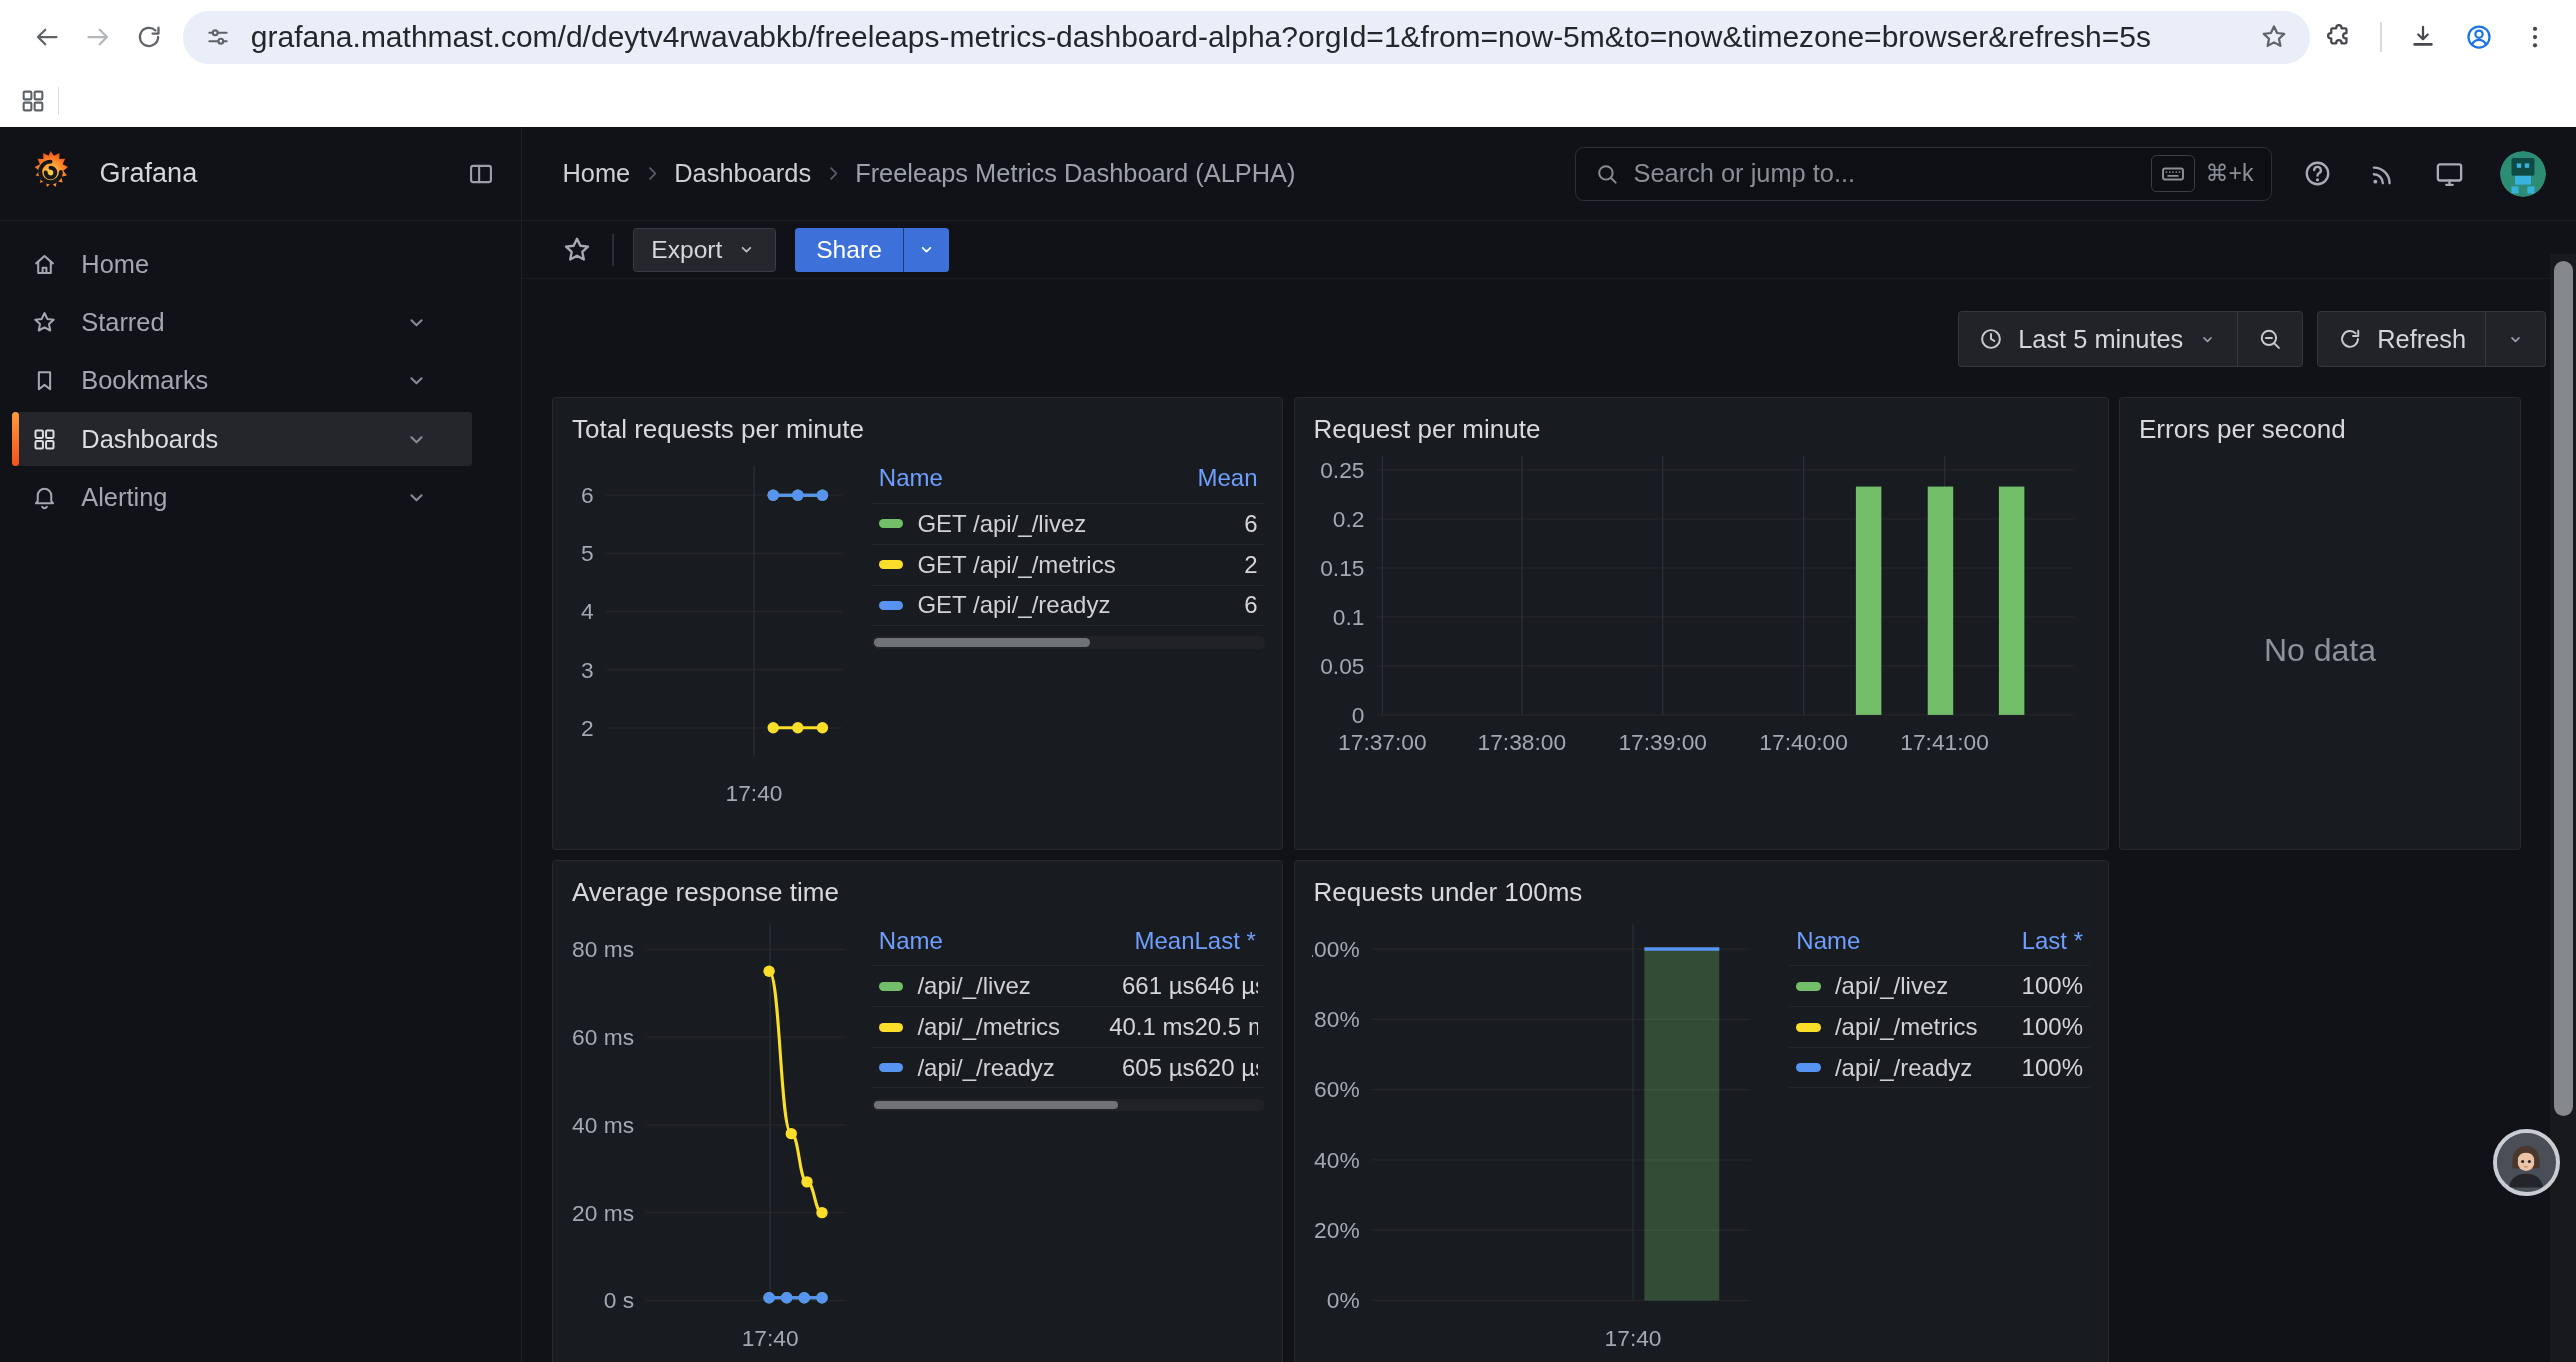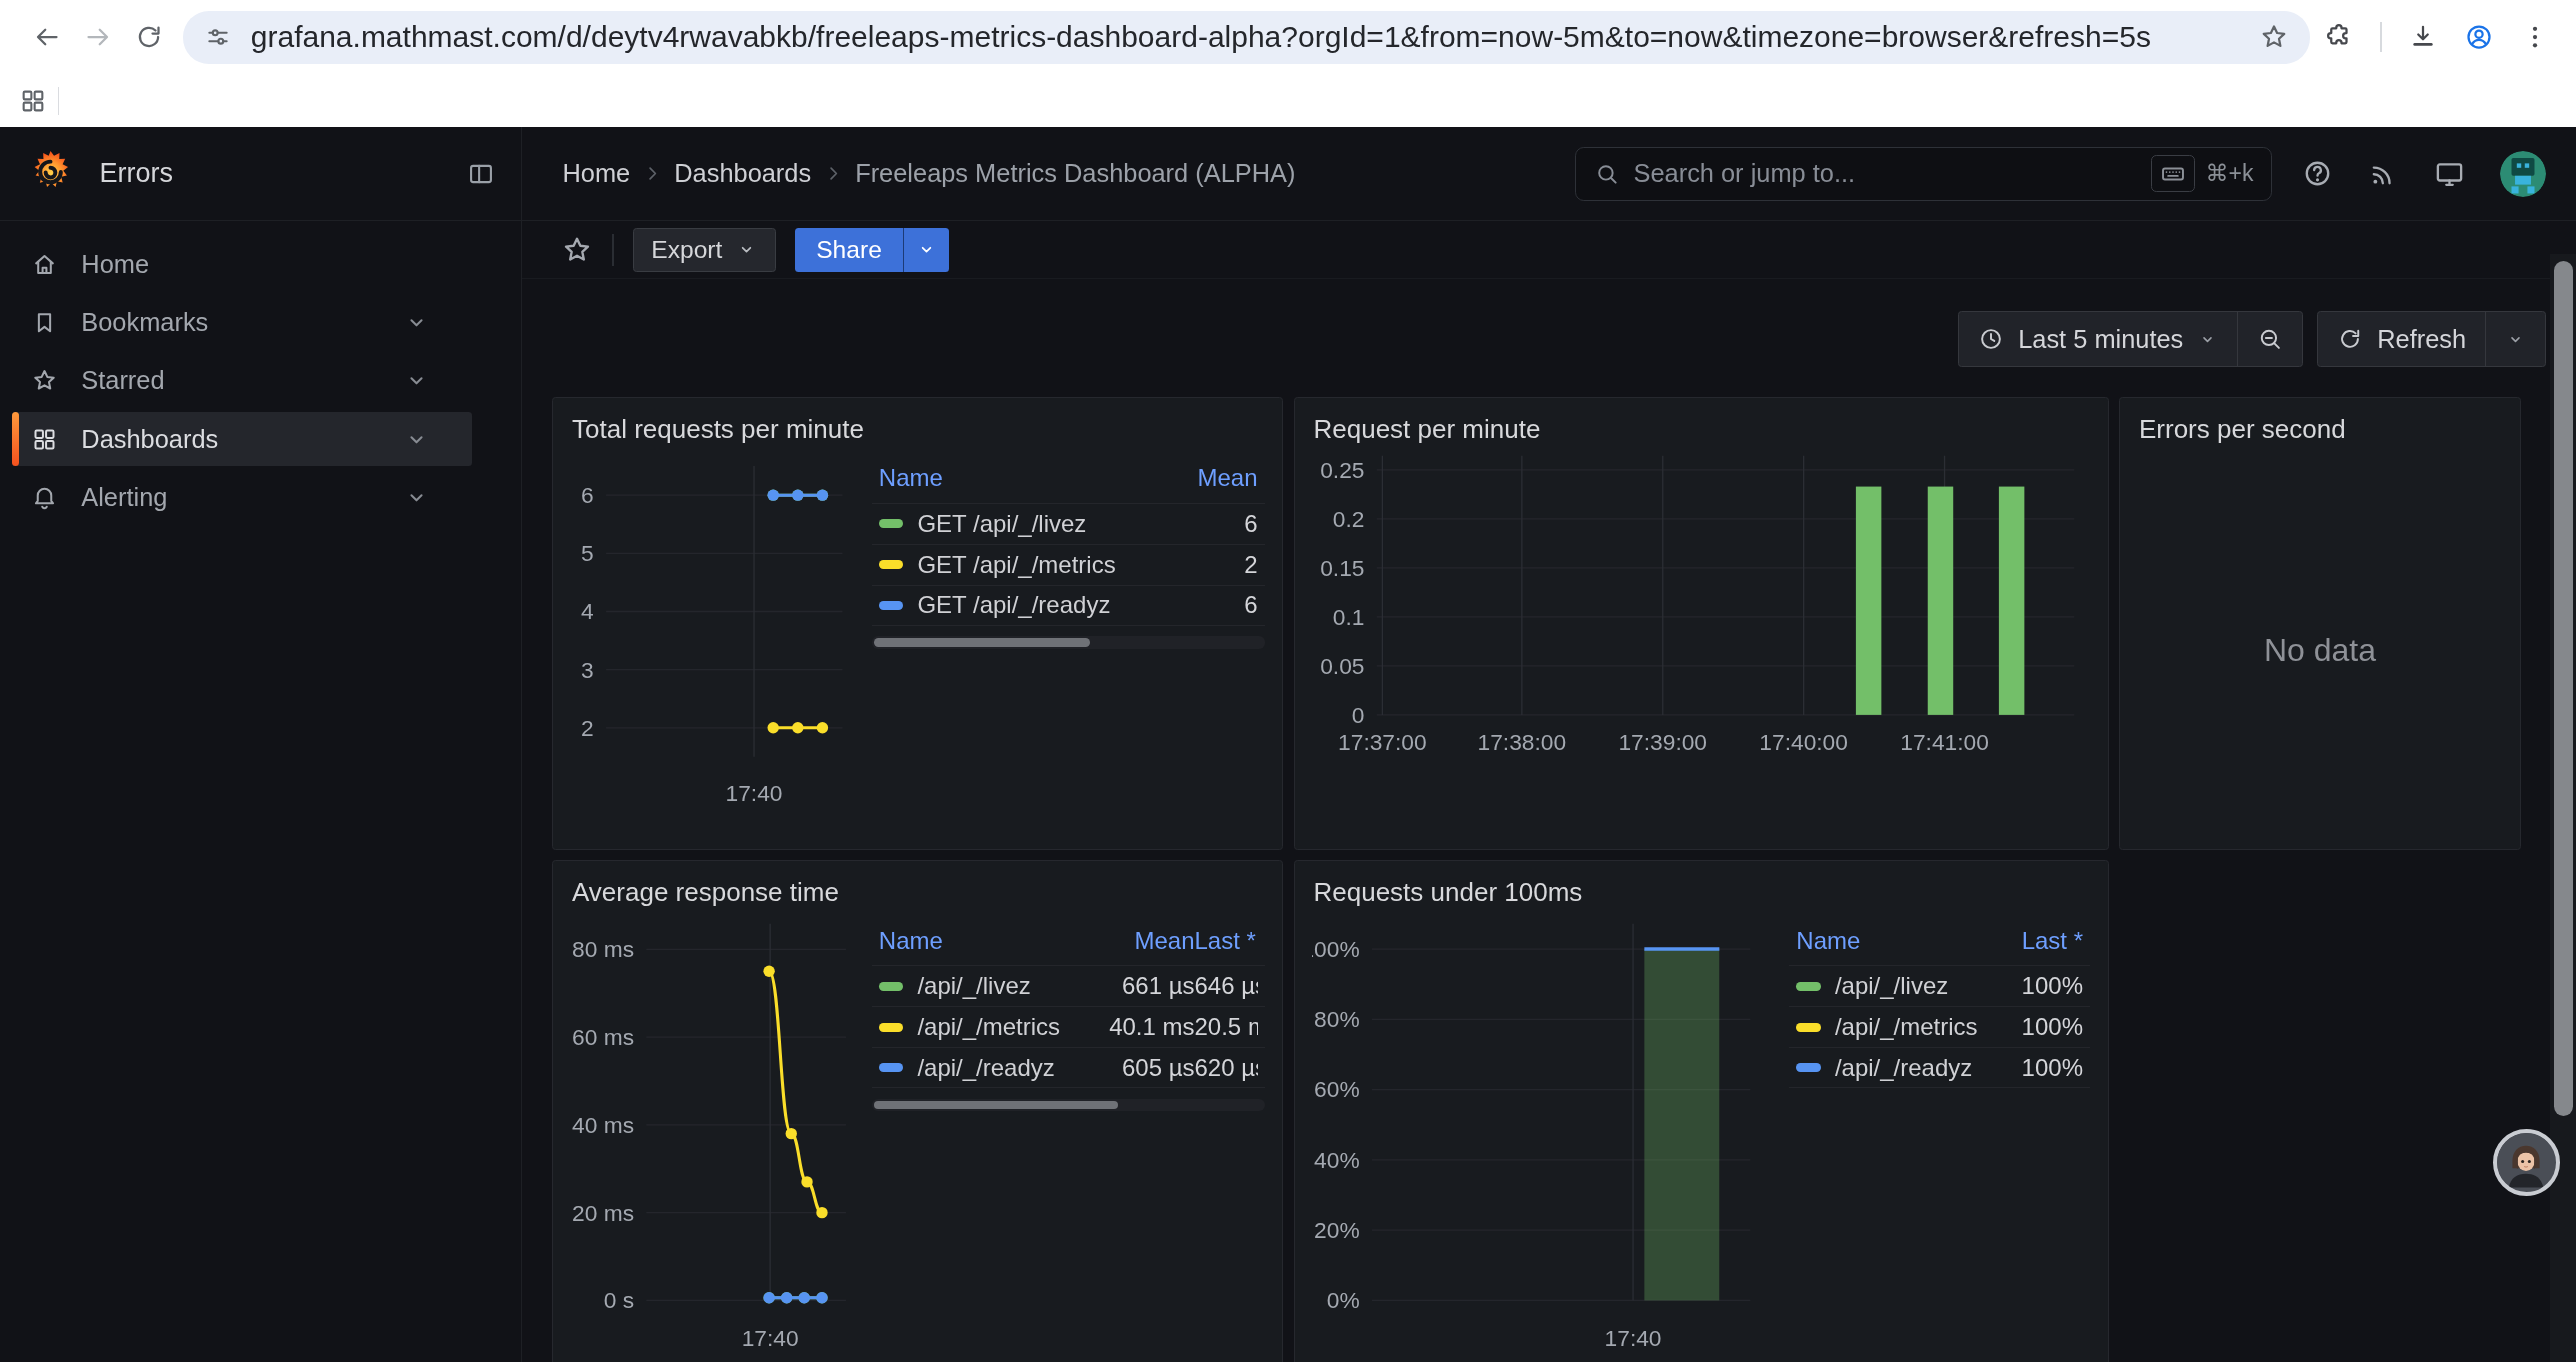--- a/index.html
+++ b/index.html
@@ -216,21 +216,21 @@
             <radialGradient id="lg" cx="50%" cy="62%" r="68%">
           <stop offset="0%" stop-color="#ffd24a"></stop>
               <stop offset="45%" stop-color="#ff9830"></stop>
               <stop offset="100%" stop-color="#f23a13"></stop>
         </radialGradient>
           </defs>
         <path d="M32 2.5l4.6 6.2 7.2-3.5-.4 7.9 7.8-.3-3.4 7.1 7.1 3.5-6.2 4.9 4.8 6.3-7.6 1.6 2 7.7-7.6-1.9-1.6 7.7-5.7-5.5-5.5 5.5-1.8-7.7-7.6 2 2.1-7.8-7.7-1.6 4.9-6.2-6.2-5 7.1-3.4-3.3-7.2 7.8.4-.4-7.9 7.2 3.6z" fill="url(#lg)"></path>
         <path d="M32 16.5a13.5 13.5 0 1 0 13.5 13.5" fill="none" stroke="#15171b" stroke-width="5.2" stroke-linecap="round"></path>
         <path d="M32 24.5a6.3 6.3 0 1 1-6.3 6.3" fill="none" stroke="#15171b" stroke-width="5.2" stroke-linecap="round"></path>
       </svg>
-      <span class="brand-name">Errors</span>
+      <span class="brand-name">Grafana</span>
       <span class="iw collapse-btn">
           <svg class="ic" viewBox="0 0 24 24">
             <g fill="none" stroke="currentColor" stroke-width="1.8" stroke-linecap="round" stroke-linejoin="round">
               <rect x="3.5" y="5" width="17" height="14" rx="1.8"></rect>
               <path d="M10.4 5v14"></path>
             </g>
           </svg>
         </span>
     </div>
     <nav class="nav" id="sidebar-nav">
@@ -243,42 +243,42 @@
                 <path d="M10.3 19.6v-4.8h3.4v4.8"></path>
               </g>
             </svg>
           </span>
           <span class="nav-label">Home</span>
         </div>
         <div class="nav-item">
           <span class="iw">
             <svg class="ic" viewBox="0 0 24 24">
               <g fill="none" stroke="currentColor" stroke-width="1.8" stroke-linecap="round" stroke-linejoin="round">
-                <path d="M7 4.6h10v15.2l-5-3.9-5 3.9Z"></path>
-              </g>
-            </svg>
-          </span>
-          <span class="nav-label">Bookmarks</span>
+                <path d="M12 3.6l2.5 5.2 5.7.7-4.2 3.9 1.1 5.7-5.1-2.8-5.1 2.8 1.1-5.7-4.2-3.9 5.7-.7Z"></path>
+              </g>
+            </svg>
+          </span>
+          <span class="nav-label">Starred</span>
           <span class="iw chev">
             <svg class="ic" viewBox="0 0 24 24">
               <g fill="none" stroke="currentColor" stroke-width="1.8" stroke-linecap="round" stroke-linejoin="round">
                 <path d="M7.5 10 12 14.5 16.5 10"></path>
               </g>
             </svg>
           </span>
         </div>
         <div class="nav-item">
           <span class="iw">
             <svg class="ic" viewBox="0 0 24 24">
               <g fill="none" stroke="currentColor" stroke-width="1.8" stroke-linecap="round" stroke-linejoin="round">
-                <path d="M12 3.6l2.5 5.2 5.7.7-4.2 3.9 1.1 5.7-5.1-2.8-5.1 2.8 1.1-5.7-4.2-3.9 5.7-.7Z"></path>
-              </g>
-            </svg>
-          </span>
-          <span class="nav-label">Starred</span>
+                <path d="M7 4.6h10v15.2l-5-3.9-5 3.9Z"></path>
+              </g>
+            </svg>
+          </span>
+          <span class="nav-label">Bookmarks</span>
           <span class="iw chev">
             <svg class="ic" viewBox="0 0 24 24">
               <g fill="none" stroke="currentColor" stroke-width="1.8" stroke-linecap="round" stroke-linejoin="round">
                 <path d="M7.5 10 12 14.5 16.5 10"></path>
               </g>
             </svg>
           </span>
         </div>
         <div class="nav-item active">
           <span class="iw">

